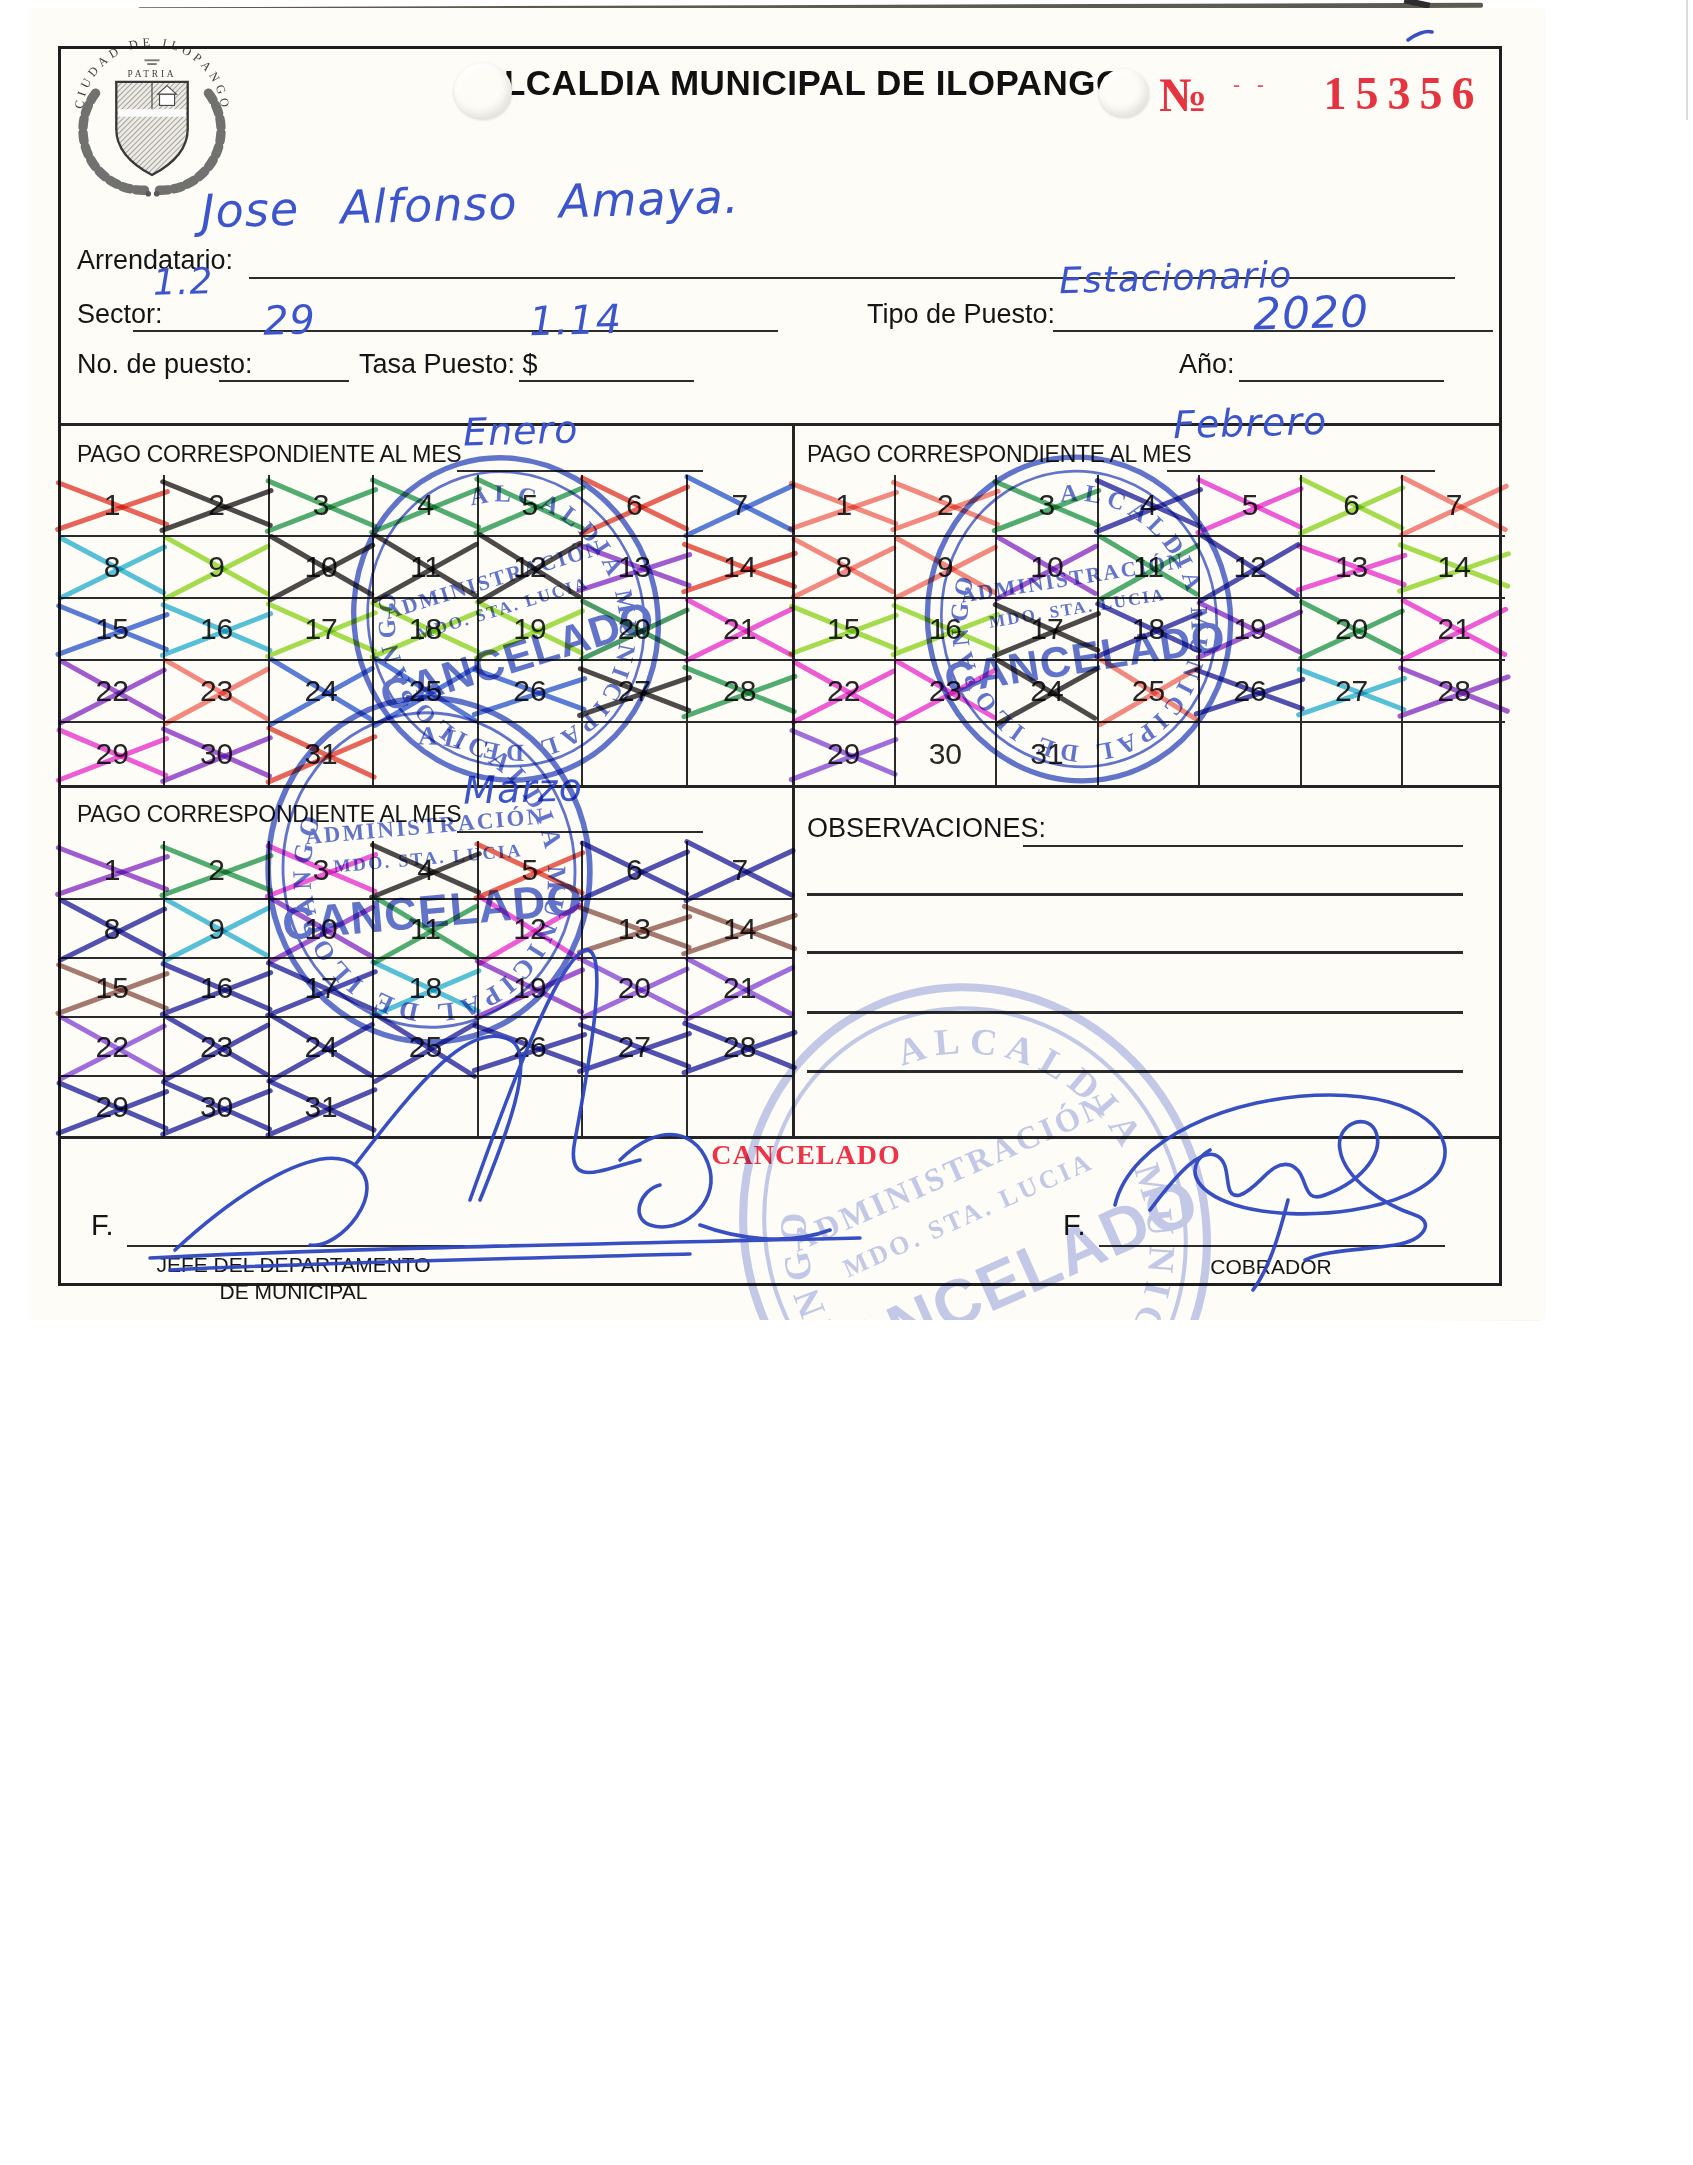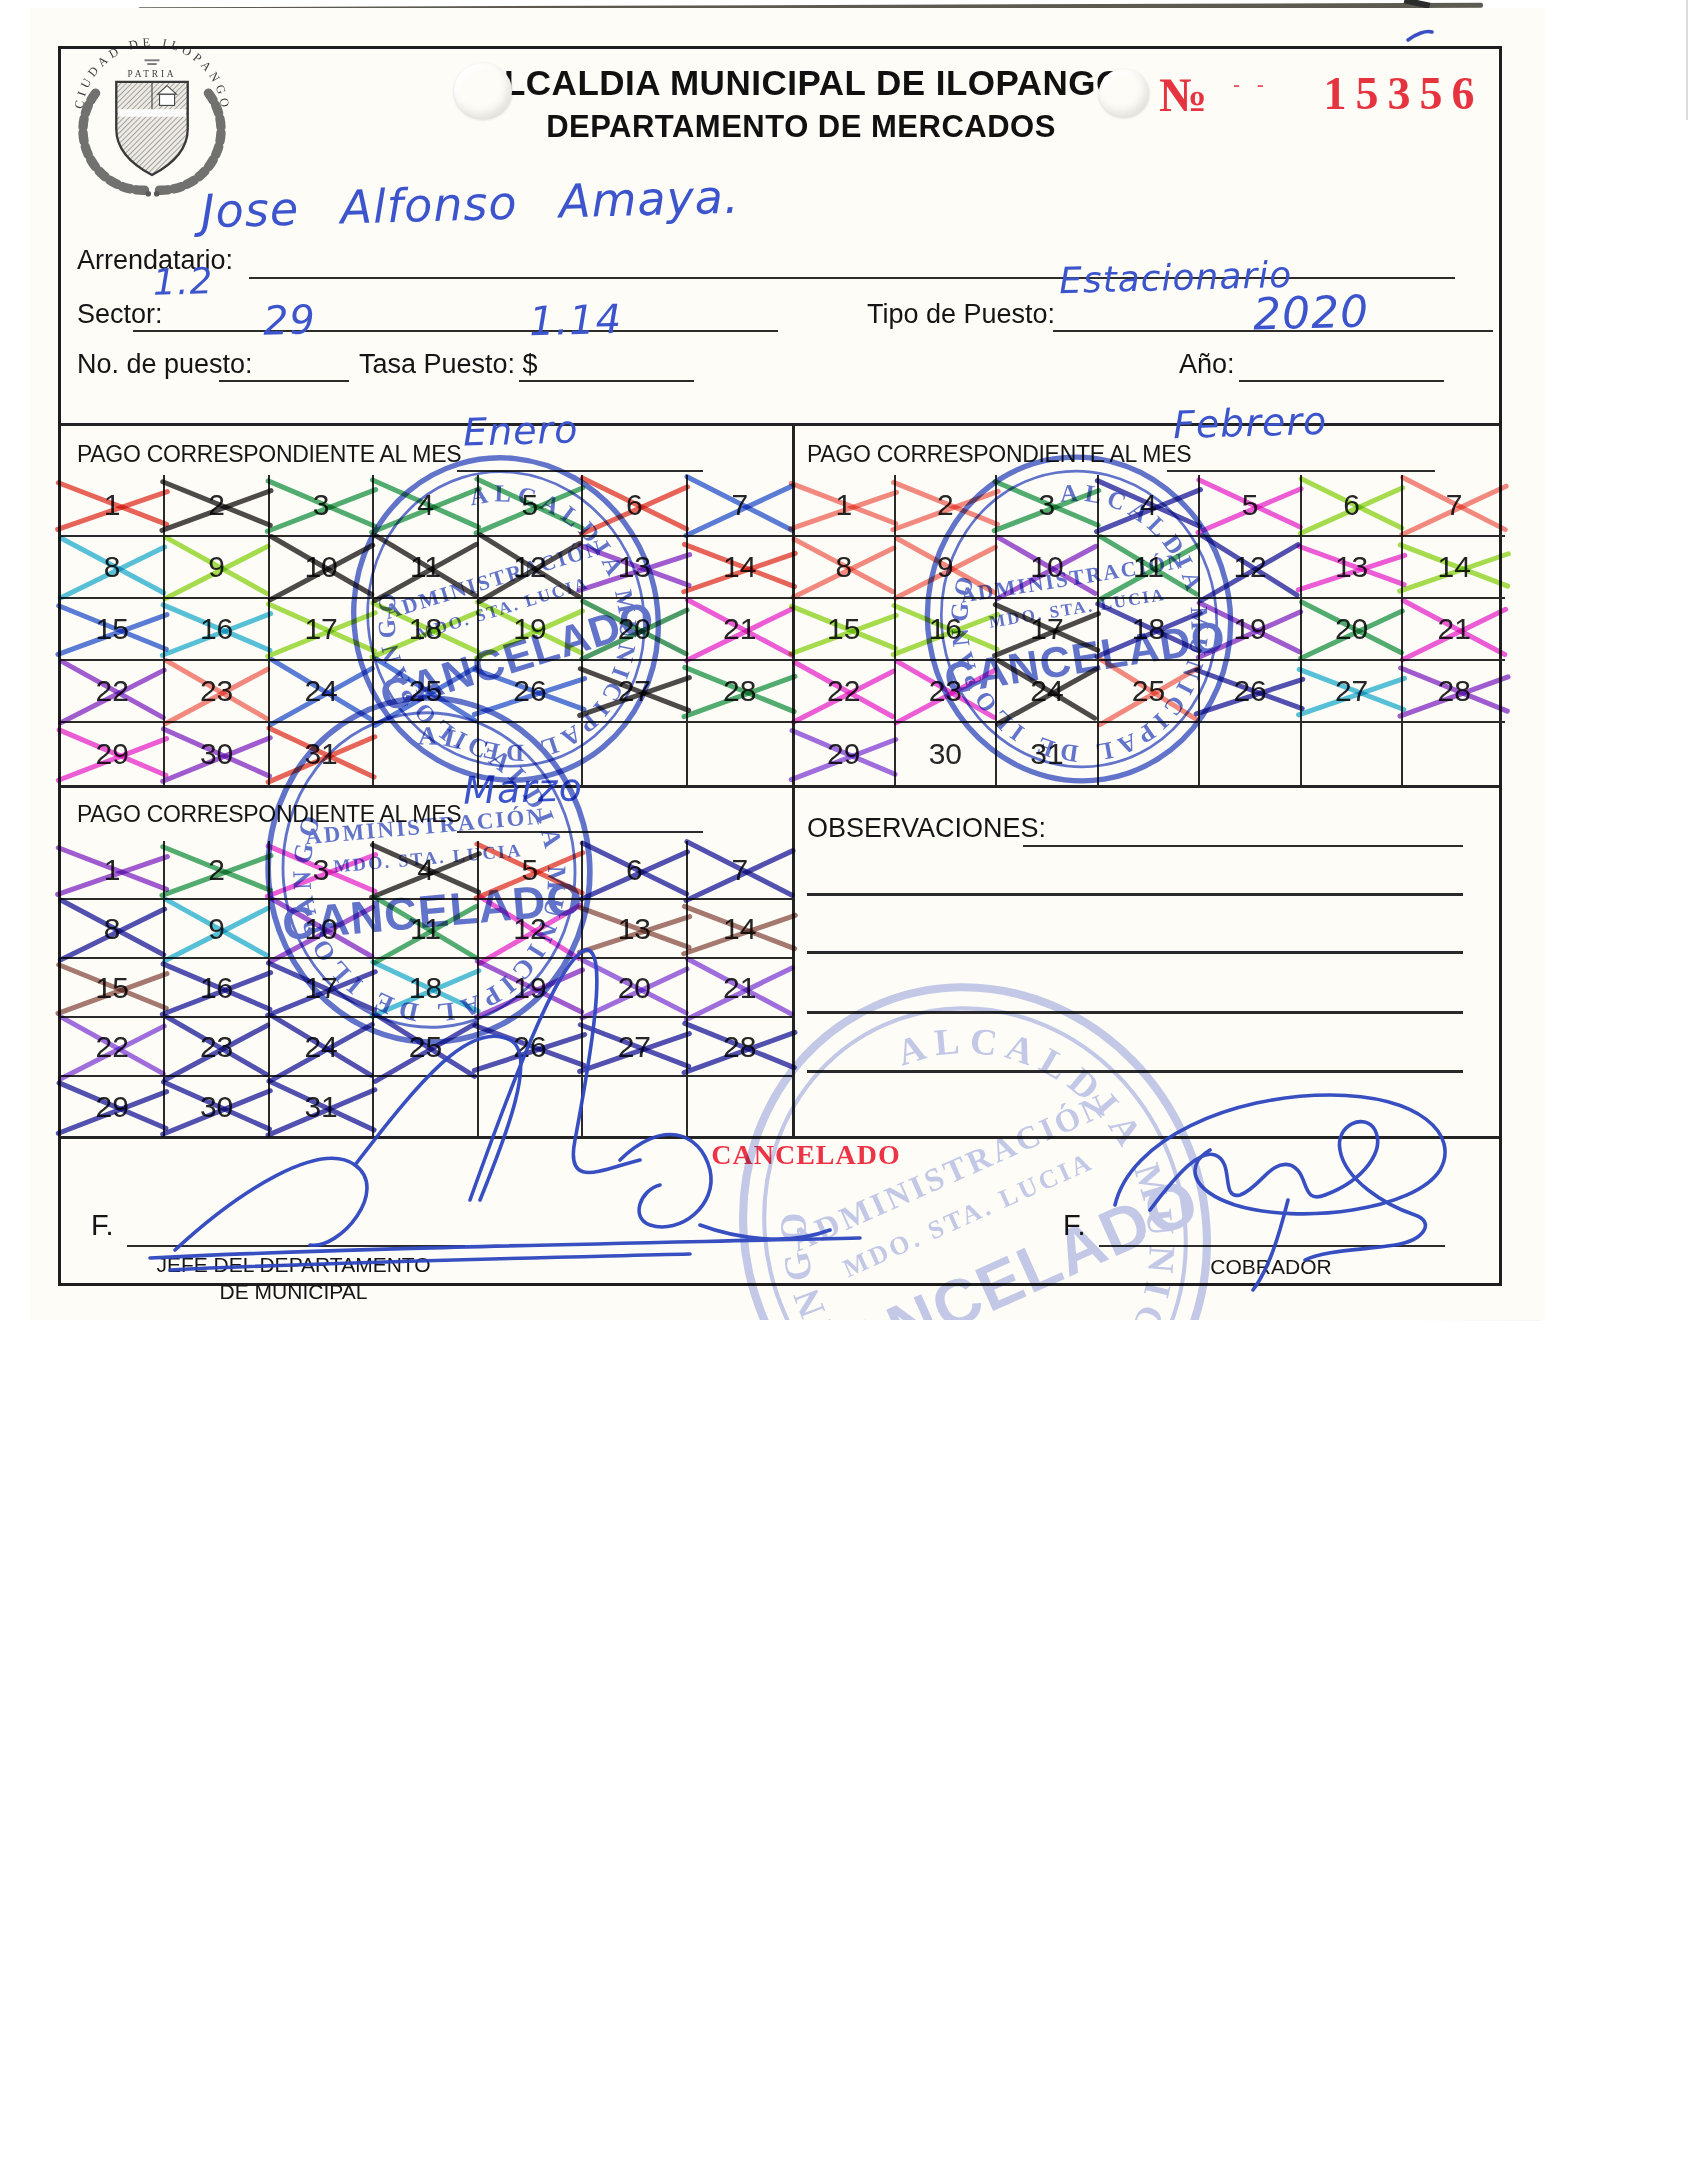--- a/index.html
+++ b/index.html
@@ -98,21 +98,20 @@
       <rect x="108" y="81" width="16" height="12" fill="#fff" stroke="#474747" stroke-width="1.2"></rect>
       <path d="M 106 81 L 116 72 L 126 81 Z" fill="#fff" stroke="#474747" stroke-width="1.2"></path>
       <circle cx="96" cy="187" r="3" fill="#585858"></circle>
         <circle cx="105" cy="187" r="3" fill="#585858"></circle>
     </svg>
 
     <div class="inner">
 
       <div class="title">
         <div class="t1">ALCALDIA MUNICIPAL DE ILOPANGO</div>
-        <div class="t2">DEPARTAMENTO DE MERCADOS</div>
       </div>
       <div class="docnum">
         <span class="no">№</span>
         <span class="marks">- -</span>
         <span class="num">15356</span>
       </div>
       <div class="blob b1"></div>
       <div class="blob b2"></div>
 
       <span class="lbl" style="left:16px;top:196px;">Arrendatario:</span>

